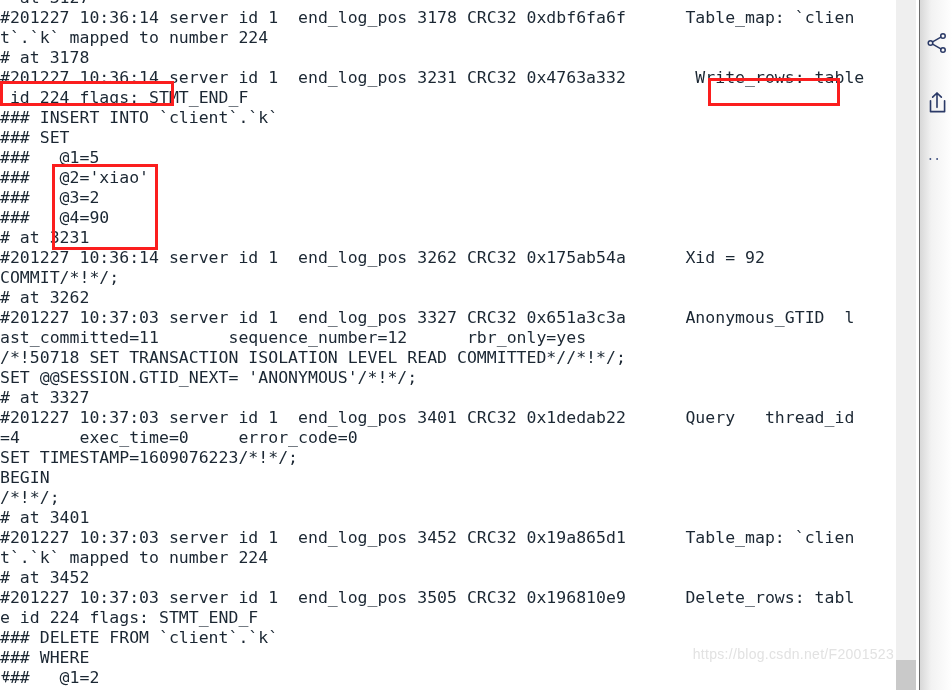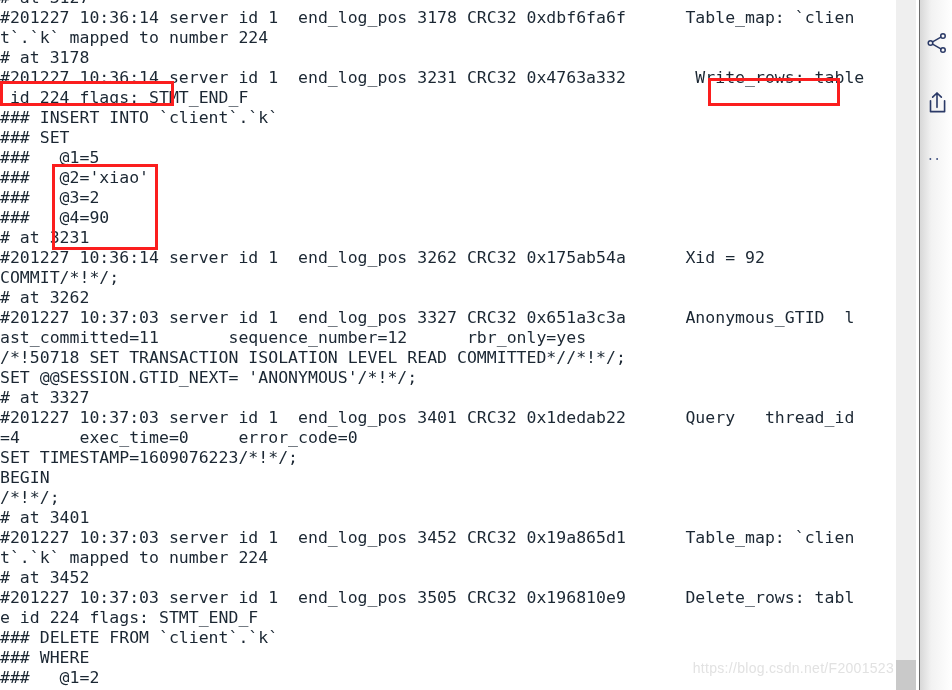--- a/index.html
+++ b/index.html
@@ -23,20 +23,21 @@
 
   
   #log-viewport {
     position: absolute;
     left: 0;
     top: 0;
     width: 896px;
     height: 690px;
     overflow: hidden;
     background: #ffffff;
+    border-radius: 22px;
   }
 
   #log-lines {
     position: absolute;
     left: 0;
     top: -12px;          
     width: 1400px;
     white-space: pre;
     font-family: "DejaVu Sans Mono", "Liberation Mono", monospace;
     font-size: 16.5px;
@@ -127,21 +128,21 @@
     line-height: 10px;
     letter-spacing: 2px;
     font-family: "DejaVu Sans", sans-serif;
     z-index: 8;
   }
 
   
   #watermark {
     position: absolute;
     right: 58px;
-    bottom: 14px;
+    bottom: 28px;
     font-family: "Liberation Sans", sans-serif;
     font-size: 14px;
     color: #e2e2e2;
     letter-spacing: 0.3px;
     z-index: 7;
     white-space: nowrap;
     text-align: center;
   }
 </style>
 </head>

